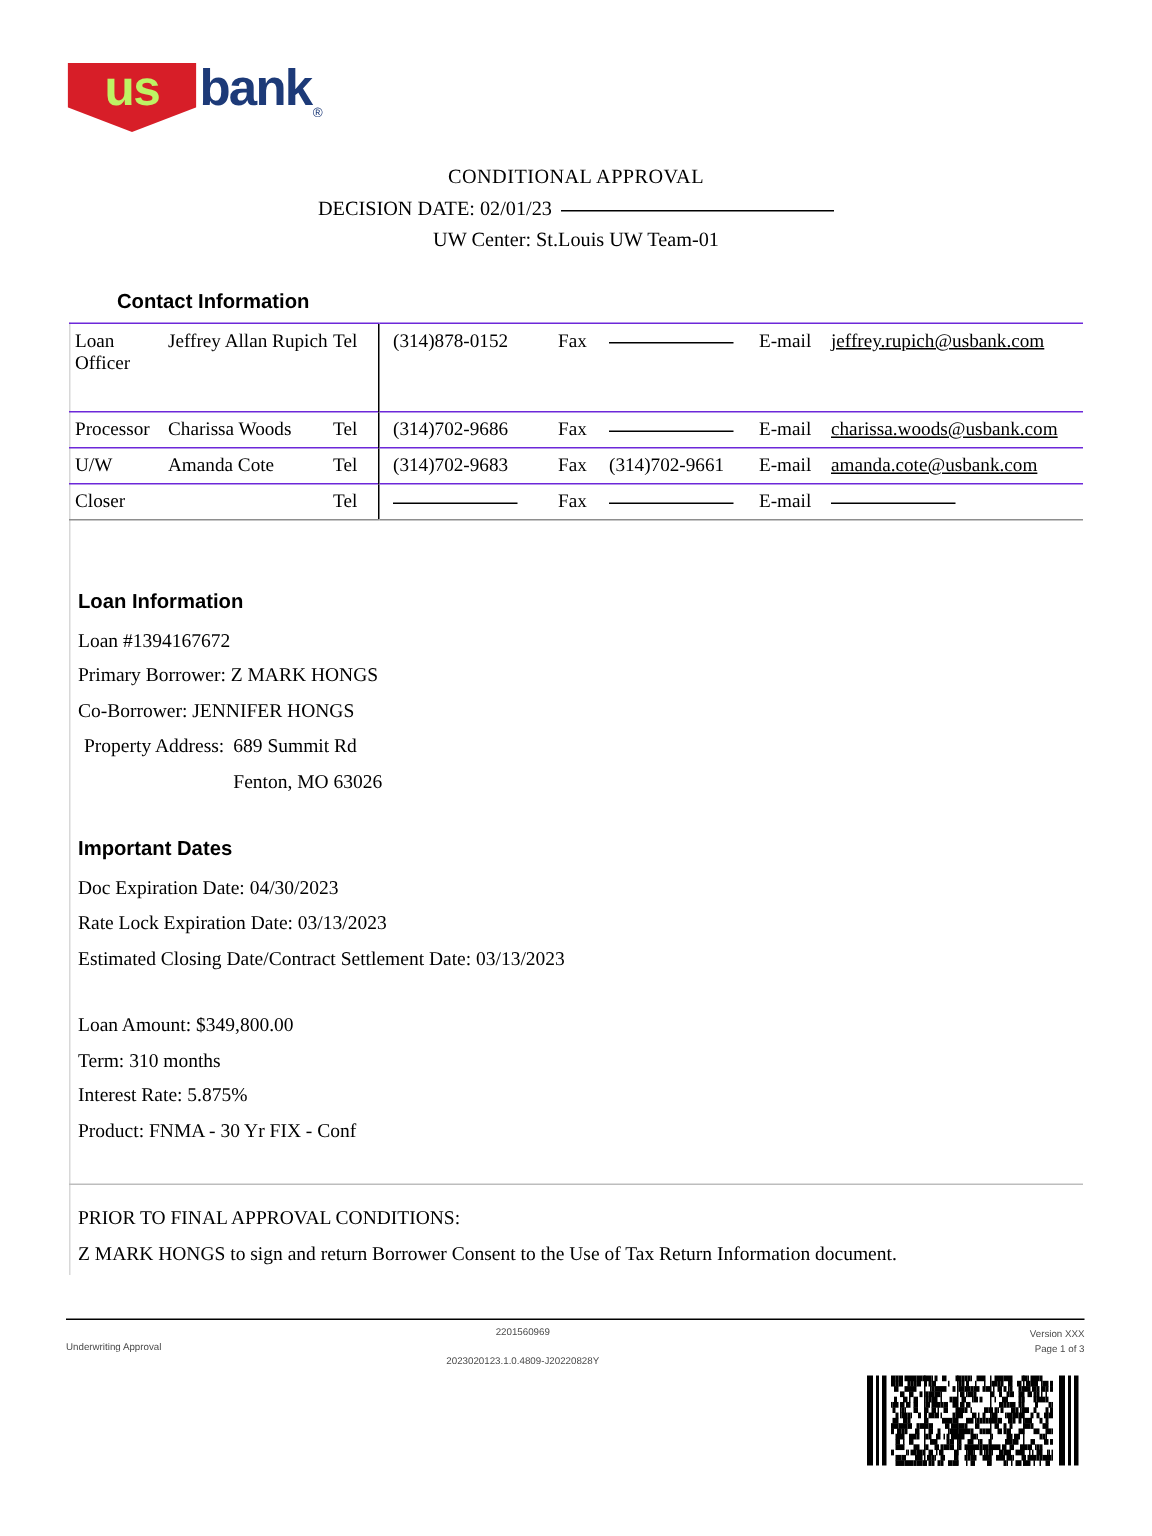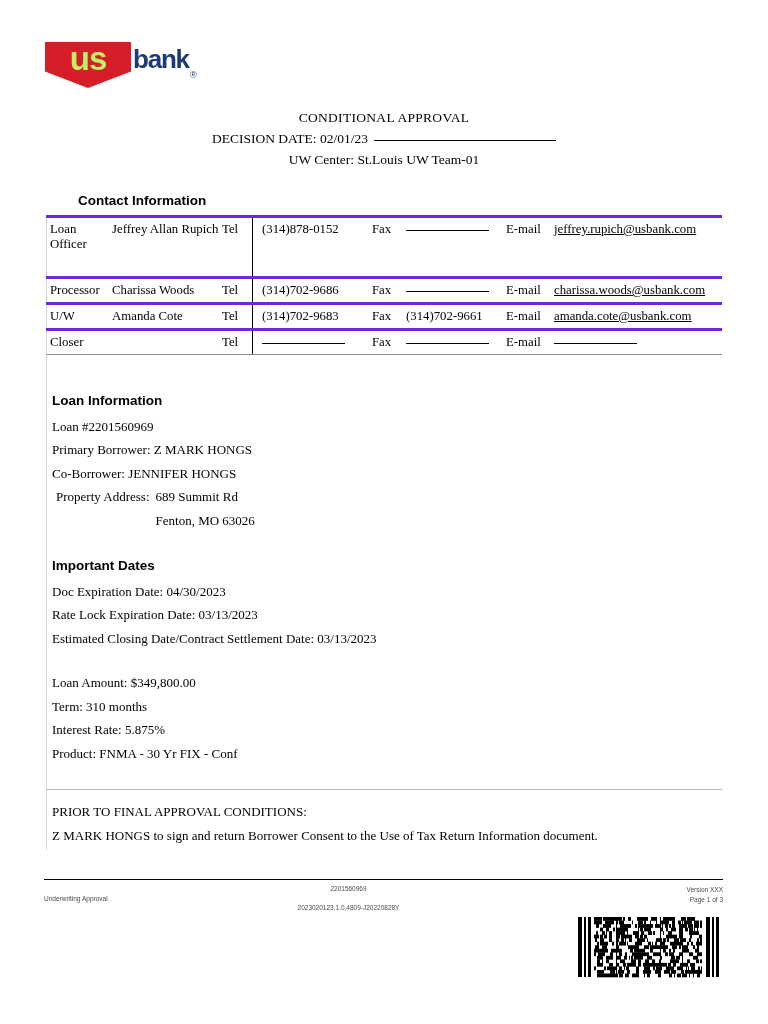--- a/index.html
+++ b/index.html
@@ -48,21 +48,21 @@
     font-weight: bold;
     font-size: 33px;
     line-height: 30px;
     color: #bef264;
     letter-spacing: -1px;
     padding-top: 2px;
   }
   .logo-bank {
     font-family: "Liberation Sans", sans-serif;
     font-weight: bold;
-    font-size: 26px;
+    font-size: 34px;
     line-height: 32px;
     color: #1d3a78;
     letter-spacing: -1.2px;
     margin-left: 2px;
     margin-top: 1px;
   }
   .logo-reg {
     font-family: "Liberation Sans", sans-serif;
     font-size: 9px;
     color: #1d3a78;
@@ -125,21 +125,21 @@
   
   .contact-table {
     position: absolute;
     left: 46px;
     top: 215px;
     width: 676px;
     border-collapse: collapse;
     font-size: 12.8px;
   }
   .contact-table td {
-    border-top: 3px solid #6d28d9;
+    border-top: 1px solid #6d28d9;
     padding: 4px 0 4px 0;
     vertical-align: top;
     line-height: 15px;
   }
   .contact-table tr:last-child td { border-bottom: 1px solid #8e8e8e; }
   .c-role   { width: 62px; padding-left: 4px !important; }
   .c-name   { width: 110px; }
   .c-tel-lb { width: 30px; }
   .c-telv   { width: 104px; padding-left: 9px !important;
               border-left: 1px solid #000; }
@@ -325,21 +325,21 @@
         <td class="c-fax-lb cell-pad-left">Fax</td>
         <td class="c-faxv"><span class="blank-rule rule-md"></span></td>
         <td class="c-em-lb">E-mail</td>
         <td class="c-emv"><span class="blank-rule rule-md"></span></td>
       </tr>
     </tbody>
   </table>
 
   <div class="sec sec-loaninfo">
     <span class="sec-head">Loan Information</span>
-    <div>Loan #2201560969</div>
+    <div>Loan #1394167672</div>
     <div>Primary Borrower: Z MARK HONGS</div>
     <div>Co-Borrower: JENNIFER HONGS</div>
     <div class="addr-row">
       <span class="addr-label">Property Address:</span>
       <span class="addr-vals">
         <span>689 Summit Rd</span>
         <span class="addr-val2">Fenton, MO 63026</span>
       </span>
     </div>
   </div>

